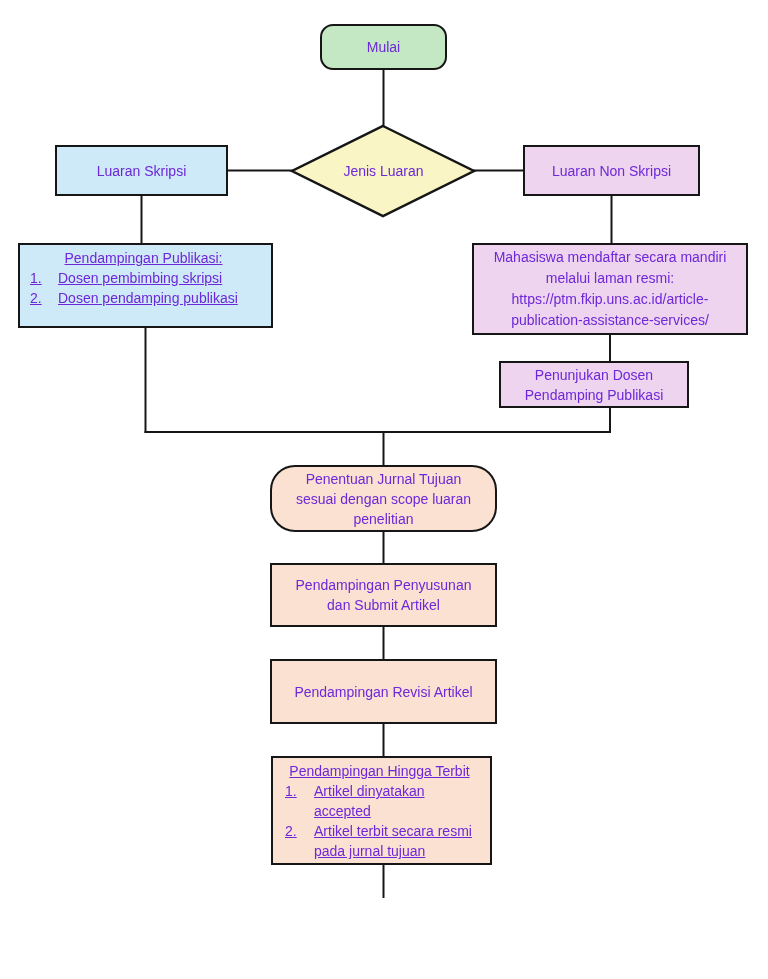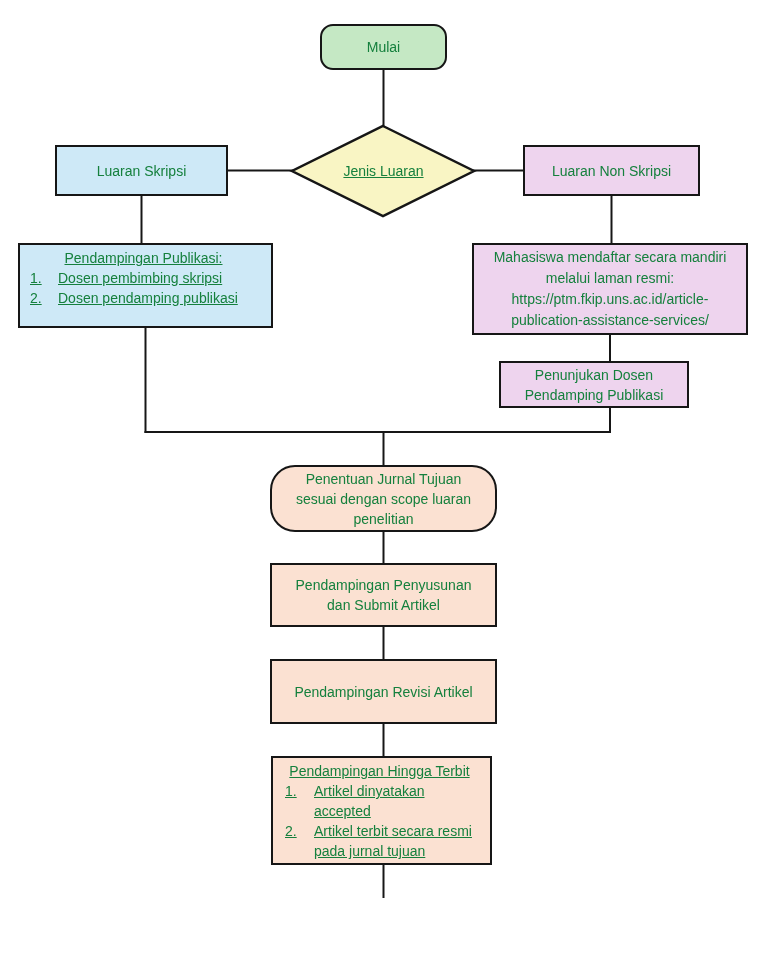--- a/index.html
+++ b/index.html
@@ -1,36 +1,36 @@
 <!DOCTYPE html>
 <html><head>
 <meta charset="utf-8">
 <style>
   html,body { margin:0; padding:0; background:#ffffff; }
   .canvas {
     position:relative; width:768px; height:979px; background:#ffffff;
-    font-family:"Liberation Sans", sans-serif; color:#15803d; overflow:hidden;
+    font-family:"Liberation Sans", sans-serif; color:#6d28d9; overflow:hidden;
   }
   svg.edges { position:absolute; left:0; top:0; }
   .node {
     position:absolute; box-sizing:border-box;
     border:2.5px solid #161616;
     display:flex; align-items:center; justify-content:center;
     text-align:center; font-size:14px; line-height:20px;
   }
   .terminal { border-radius:13px; }
   .green  { background:#c5e8c4; }
   .blue   { background:#cee9f7; }
   .purple { background:#eed4ee; }
   .peach  { background:#fbe1d2; }
   .lbl { white-space:pre-line; }
   .diamond-label {
     position:absolute; display:flex; align-items:center; justify-content:center;
     text-align:center; font-size:14px; line-height:20px;
-    background:transparent; border:none;text-decoration:underline;
+    background:transparent; border:none;
   }
   .listbox { display:block; text-align:left; padding:3px 4px 8px 0;text-decoration:underline; }
   .listbox .title { text-align:center; line-height:20px; }
   .li { display:flex; line-height:20px; }
   .li .num { flex:0 0 auto; box-sizing:border-box; padding-left:10px; width:38px; }
   .li .txt { flex:1 1 auto; white-space:pre-line; }
   .listbox.wide-num .num { padding-left:12px; width:41px; }
 </style>
 </head>
 <body>

